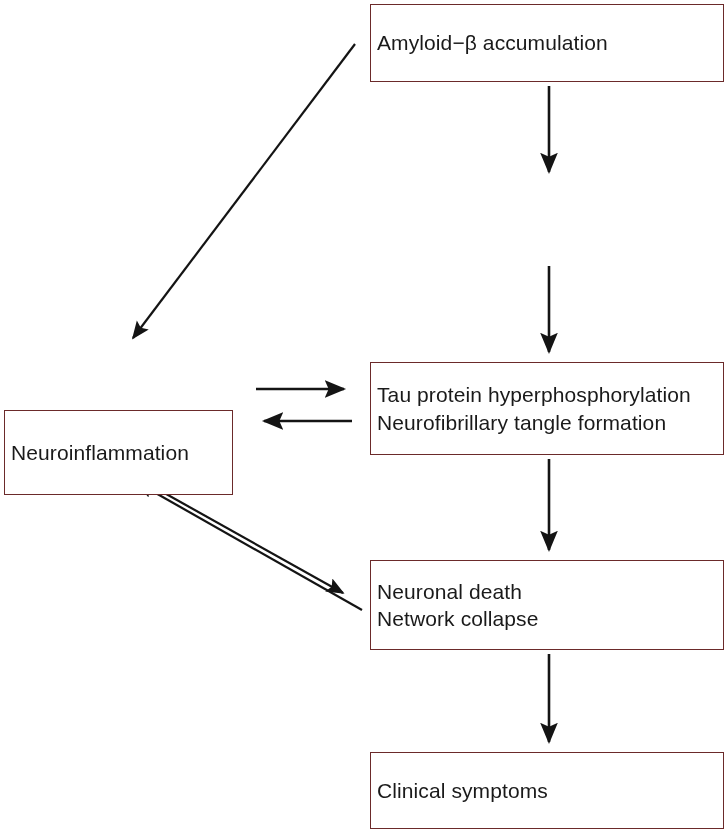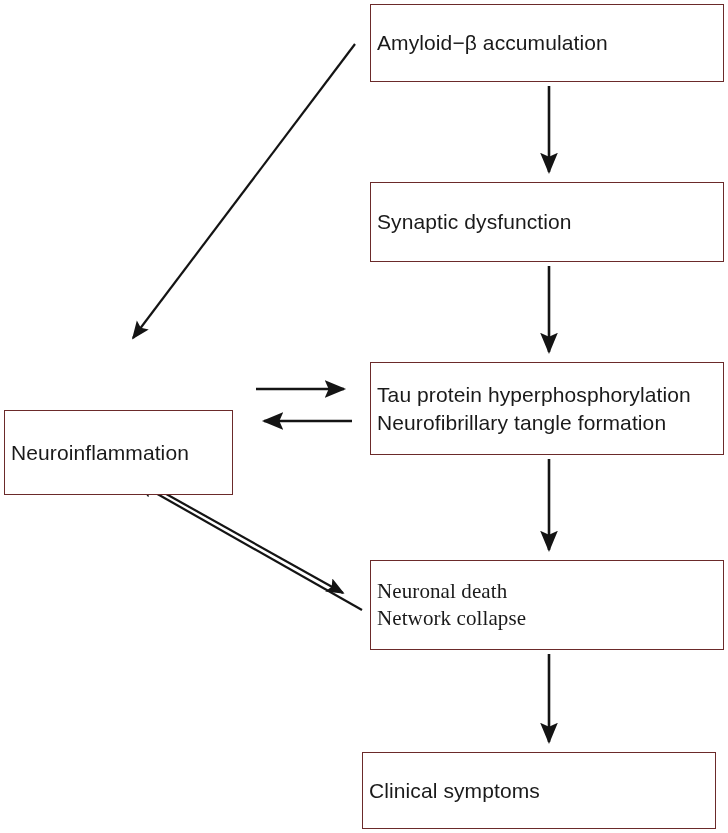--- a/index.html
+++ b/index.html
@@ -95,35 +95,32 @@
     </g>
     <g>
       <line class="thin" x1="118" y1="467" x2="343" y2="593" marker-end="url(#ah)"></line>
     </g>
   </svg>
 
   <div class="node" id="node-amyloid" style="left: 370px; top: 4px; width: 354px; height: 78px;">
     <span class="node-label">Amyloid−β accumulation</span>
   </div>
 
-  <div class="node" id="node-synaptic" style="left: 370px; top: 182px; width: 354px; height: 80px;">
-    <span class="node-label">Synaptic dysfunction</span>
-  </div>
 
   <div class="node" id="node-tau" style="left: 370px; top: 362px; width: 354px; height: 93px;">
     <span class="node-label">Tau protein hyperphosphorylation
 Neurofibrillary tangle formation</span>
   </div>
 
   <div class="node" id="node-neuroinflammation" style="left: 4px; top: 366px; width: 229px; height: 85px; margin-top: 44px;">
     <span class="node-label">Neuroinflammation</span>
   </div>
 
-  <div class="node" id="node-neuronal-death" style="left: 370px; top: 560px; width: 354px; height: 90px; font-family: Liberation Serif, serif;">
+  <div class="node" id="node-neuronal-death" style="left: 370px; top: 560px; width: 354px; height: 90px;">
     <span class="node-label">Neuronal death
 Network collapse</span>
   </div>
 
-  <div class="node" id="node-clinical" style="left: 362px; top: 752px; width: 354px; height: 77px;">
+  <div class="node" id="node-clinical" style="left: 370px; top: 752px; width: 354px; height: 77px;">
     <span class="node-label">Clinical symptoms</span>
   </div>
 
 </div>
 
 </body></html>

